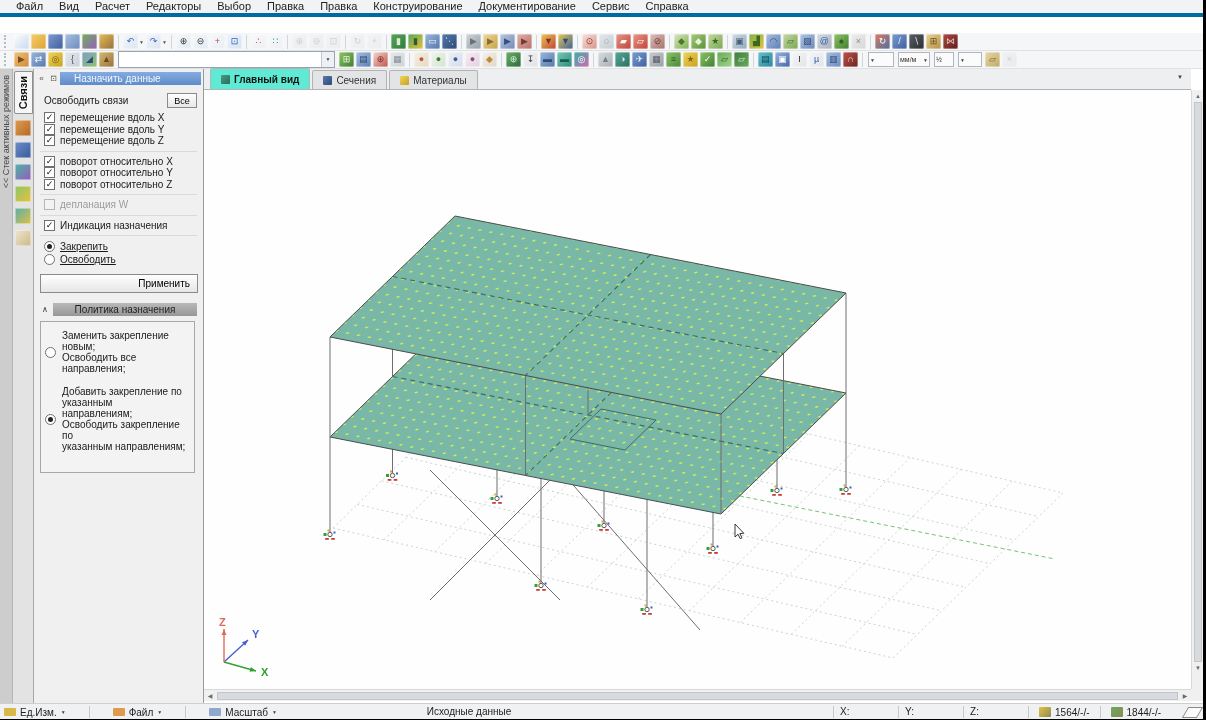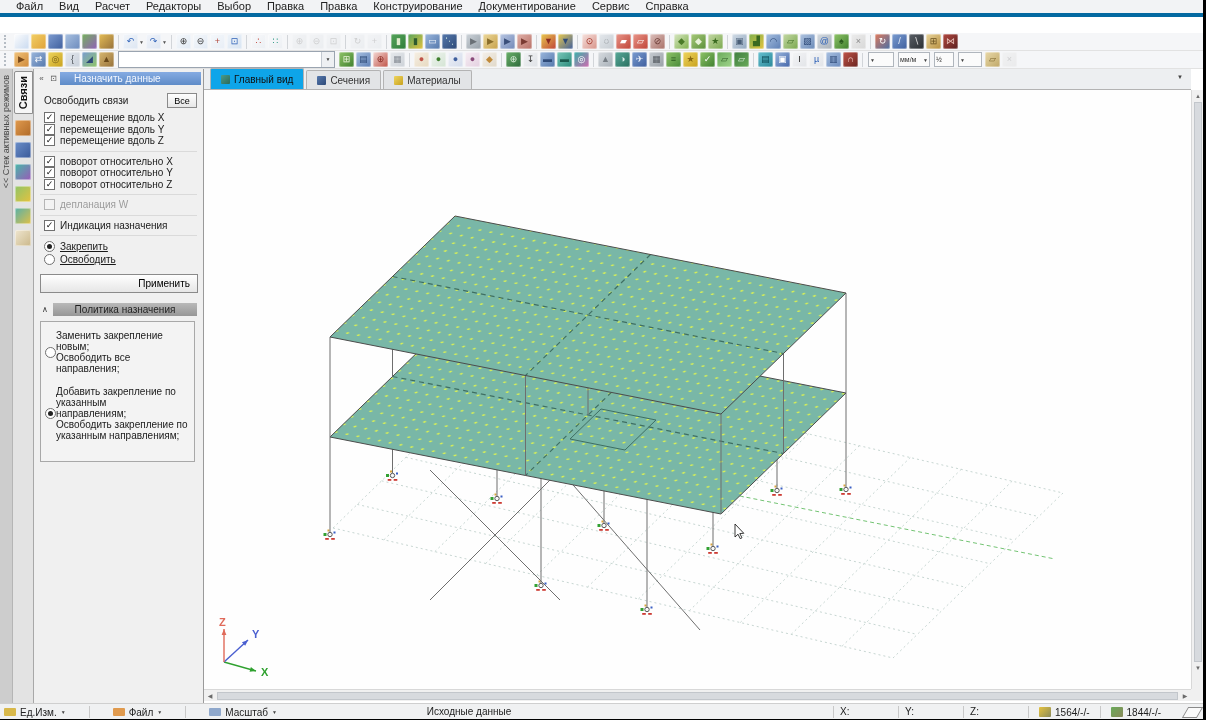--- a/index.html
+++ b/index.html
@@ -56,29 +56,29 @@
   .psep{height:1px;background:#dadada;margin:4px 0;}
   .rrow{display:flex;align-items:center;height:13px;margin-left:4px;gap:5px;text-decoration:underline;}
   .rdot{width:9px;height:9px;border:1px solid #707070;border-radius:50%;background:#fff;position:relative;flex:none;}
   .rdot.sel:after{content:"";position:absolute;left:2px;top:2px;width:5px;height:5px;border-radius:50%;background:#222;}
   #btn-apply{display:block;width:158px;height:19px;margin:8px 0 10px 0;font-size:10px;font-family:"Liberation Sans",sans-serif;
      text-align:right;padding-right:7px;background:linear-gradient(#fefefe,#e6e6e6);border:1px solid #8a8a8a;}
   #policy-head{display:flex;align-items:center;gap:3px;margin:2px 0 5px 0;}
   .pcaret{font-size:8px;color:#333;line-height:6px;width:10px;text-align:center;}
   .pbar{flex:1;height:13px;background:linear-gradient(#b9b9b9,#969696);font-size:10px;line-height:13px;text-align:center;color:#1f1f1f;}
   #policy-box{border:1px solid #a8a8a8;background:#f3f3f3;padding:8px 4px;margin-right:2px;}
-  .popt{display:flex;align-items:center;gap:0;margin-bottom:12px;}
+  .popt{display:flex;align-items:center;gap:6px;margin-bottom:12px;}
   .popt:last-child{margin-bottom:12px;}
   .plines span{display:block;font-size:10px;line-height:11px;}
   
   #tabbar{position:absolute;left:204px;top:69px;width:987px;height:21px;background:#edeff1;border-bottom:1px solid #b3b3b3;box-sizing:border-box;}
   #tablist{display:flex;height:100%;align-items:flex-end;padding-left:6px;}
   .vtab{display:flex;align-items:center;gap:4px;height:18px;padding:0 10px;font-size:10px;color:#333;
      border:1px solid #b3b3b3;border-bottom:none;background:#e2e4e6;margin-right:2px;border-radius:2px 2px 0 0;}
-  .vtab.active{background:#0ea5e9;height:20px;font-weight:normal;color:#111;}
+  .vtab.active{background:#5eead4;height:20px;font-weight:bold;color:#111;}
   .tabic{width:9px;height:9px;border-radius:1px;}
   #tab-ovf{position:absolute;right:8px;top:5px;font-size:6px;color:#444;}
   #canvas{position:absolute;left:204px;top:90px;width:987px;height:599px;background:#fefefe;}
   
   .sbar{position:absolute;background:#f0f0f0;}
   #vscroll{left:1191px;top:90px;width:12px;height:599px;border-left:1px solid #d8d8d8;box-sizing:border-box;}
   #hscroll{left:204px;top:689px;width:987px;height:12px;border-top:1px solid #d8d8d8;box-sizing:border-box;display:flex;align-items:center;}
   #corner{left:1191px;top:689px;width:12px;height:12px;}
   .sarrow{font-size:6px;color:#6a6a6a;width:12px;height:12px;line-height:12px;text-align:center;flex:none;}
   #vscroll .sarrow{display:block;}

